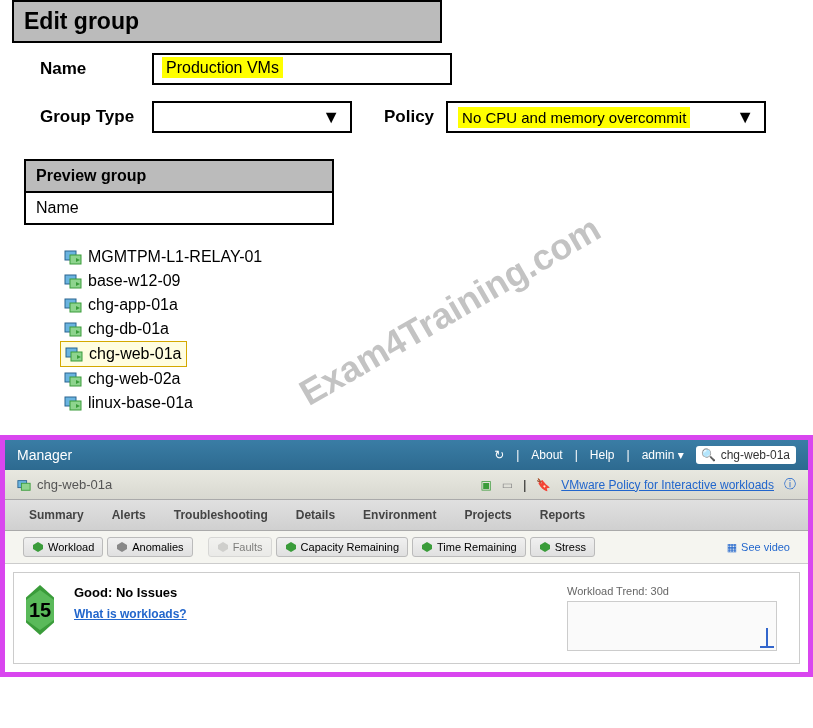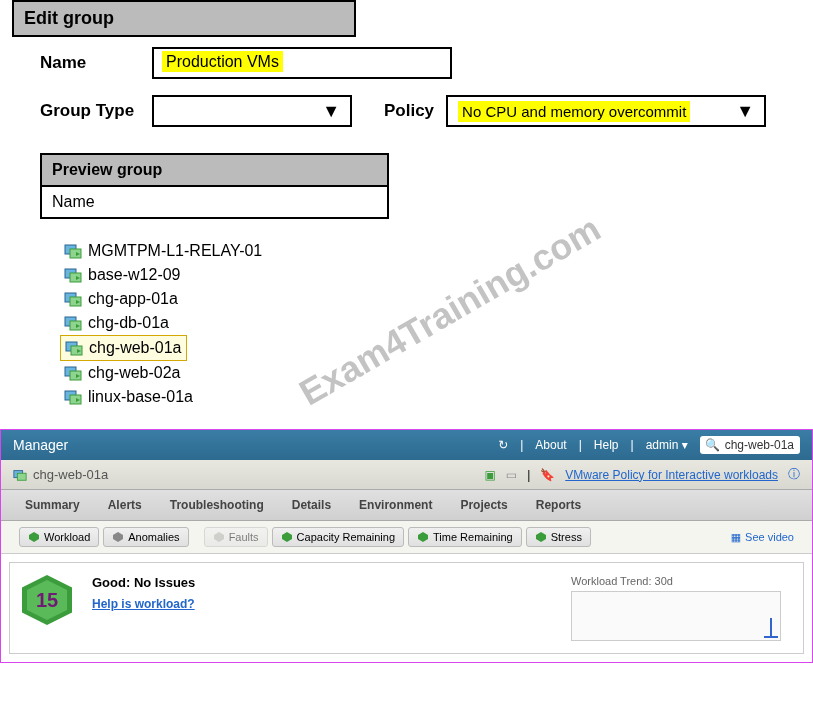--- a/index.html
+++ b/index.html
@@ -2,23 +2,23 @@
 <html><head>
   <meta charset="utf-8">
   <style>
     * { box-sizing: border-box; margin: 0; padding: 0; font-family: Arial, sans-serif; }
     body { width: 813px; height: 728px; background: #fff; position: relative; }
     
     .edit-group-header {
       background: #bbb;
       border: 2px solid #000;
       padding: 6px 10px;
-      width: 344px;
+      width: 430px;
       margin-left: 12px;
-      font-size: 18px;
+      font-size: 23px;
       font-weight: bold;
     }
     
     .form-section {
       padding: 10px 40px;
     }
     
     .form-row {
       display: flex;
       align-items: center;
@@ -75,23 +75,23 @@
       background: #ffff00;
       padding: 2px 4px;
       font-size: 15px;
     }
     
     .triangle-down {
       font-size: 18px;
     }
     
     .preview-table {
-      margin-left: 40px;
+      margin-left: 24px;
       border: 2px solid #000;
-      width: 349px;
+      width: 310px;
     }
     
     .preview-header {
       background: #bbb;
       border-bottom: 2px solid #000;
       padding: 6px 10px;
       font-size: 16px;
       font-weight: bold;
     }
     
@@ -132,21 +132,21 @@
       font-weight: bold;
       color: #888;
       opacity: 0.5;
       transform: rotate(-30deg);
       pointer-events: none;
       z-index: 100;
     }
     
     .manager-section {
       margin-top: 20px;
-      border: 1px solid #d946ef;
+      border: 5px solid #d946ef;
     }
     
     .manager-header {
       background: linear-gradient(#3a7da5, #2d6a90);
       color: #fff;
       padding: 6px 12px;
       display: flex;
       justify-content: space-between;
       align-items: center;
       font-size: 14px;
@@ -268,29 +268,29 @@
       background: #fff;
       border: 1px solid #ccc;
       margin: 8px;
       padding: 12px;
       display: flex;
       align-items: flex-start;
       gap: 20px;
     }
     
     .health-badge {
-      width: 50px;
+      width: 28px;
       height: 50px;
       background: #3a9c3a;
       position: relative;
       clip-path: polygon(50% 0%, 100% 25%, 100% 75%, 50% 100%, 0% 75%, 0% 25%);
       display: flex;
       align-items: center;
       justify-content: center;
-      color: #701a75;
+      color: #000000;
       font-size: 20px;
       font-weight: bold;
     }
     
     .health-badge-inner {
       width: 40px;
       height: 40px;
       background: #5aba5a;
       clip-path: polygon(50% 0%, 100% 25%, 100% 75%, 50% 100%, 0% 75%, 0% 25%);
       display: flex;
@@ -540,21 +540,21 @@
       <span>See video</span>
     </div>
   </div>
 
   <div class="content-area">
     <div class="health-badge">
       <div class="health-badge-inner">15</div>
     </div>
     <div class="status-text">
       <div class="status-title">Good: No Issues</div>
-      <a class="status-link">Help is workload?</a>
+      <a class="status-link">What is workloads?</a>
     </div>
     <div class="trend-section">
       <div class="trend-label">Workload Trend: 30d</div>
       <div class="trend-chart">
         <div class="trend-line"></div>
         <div class="trend-line2"></div>
       </div>
     </div>
   </div>
 </div>

